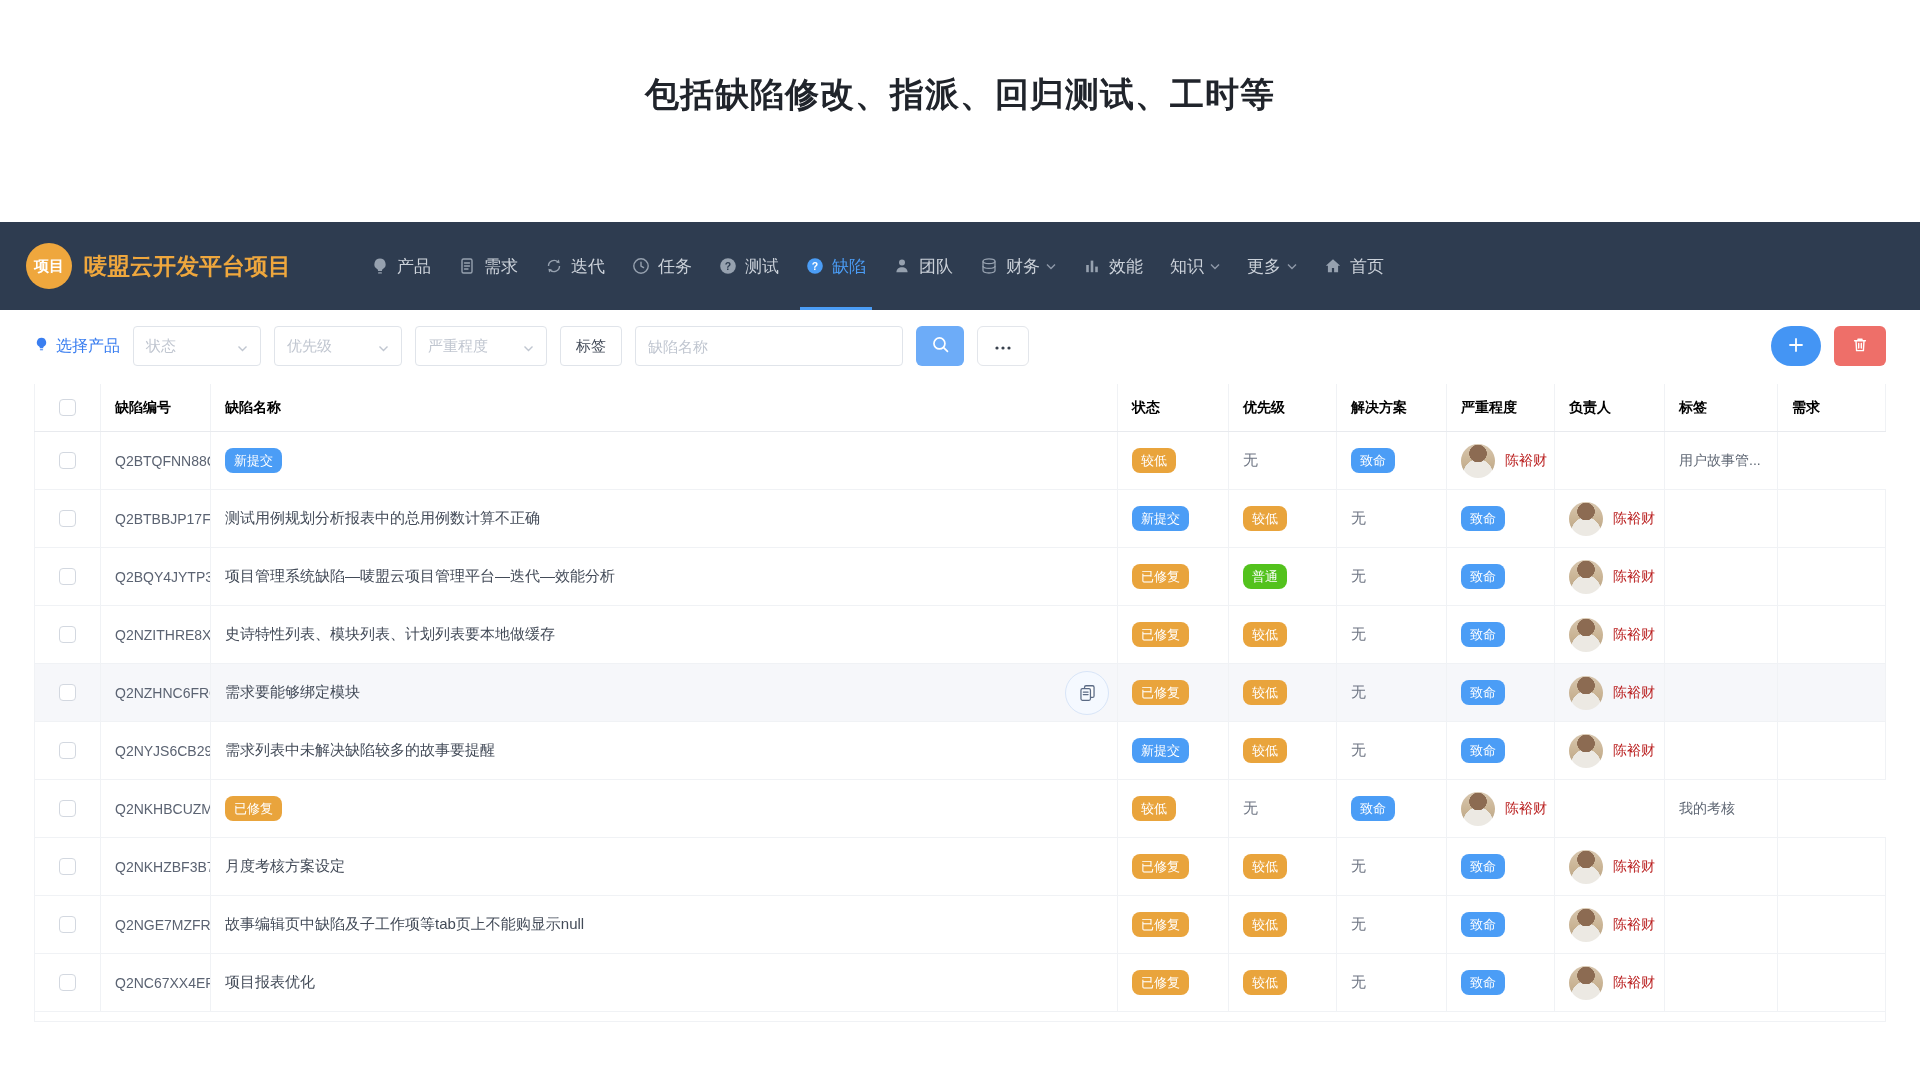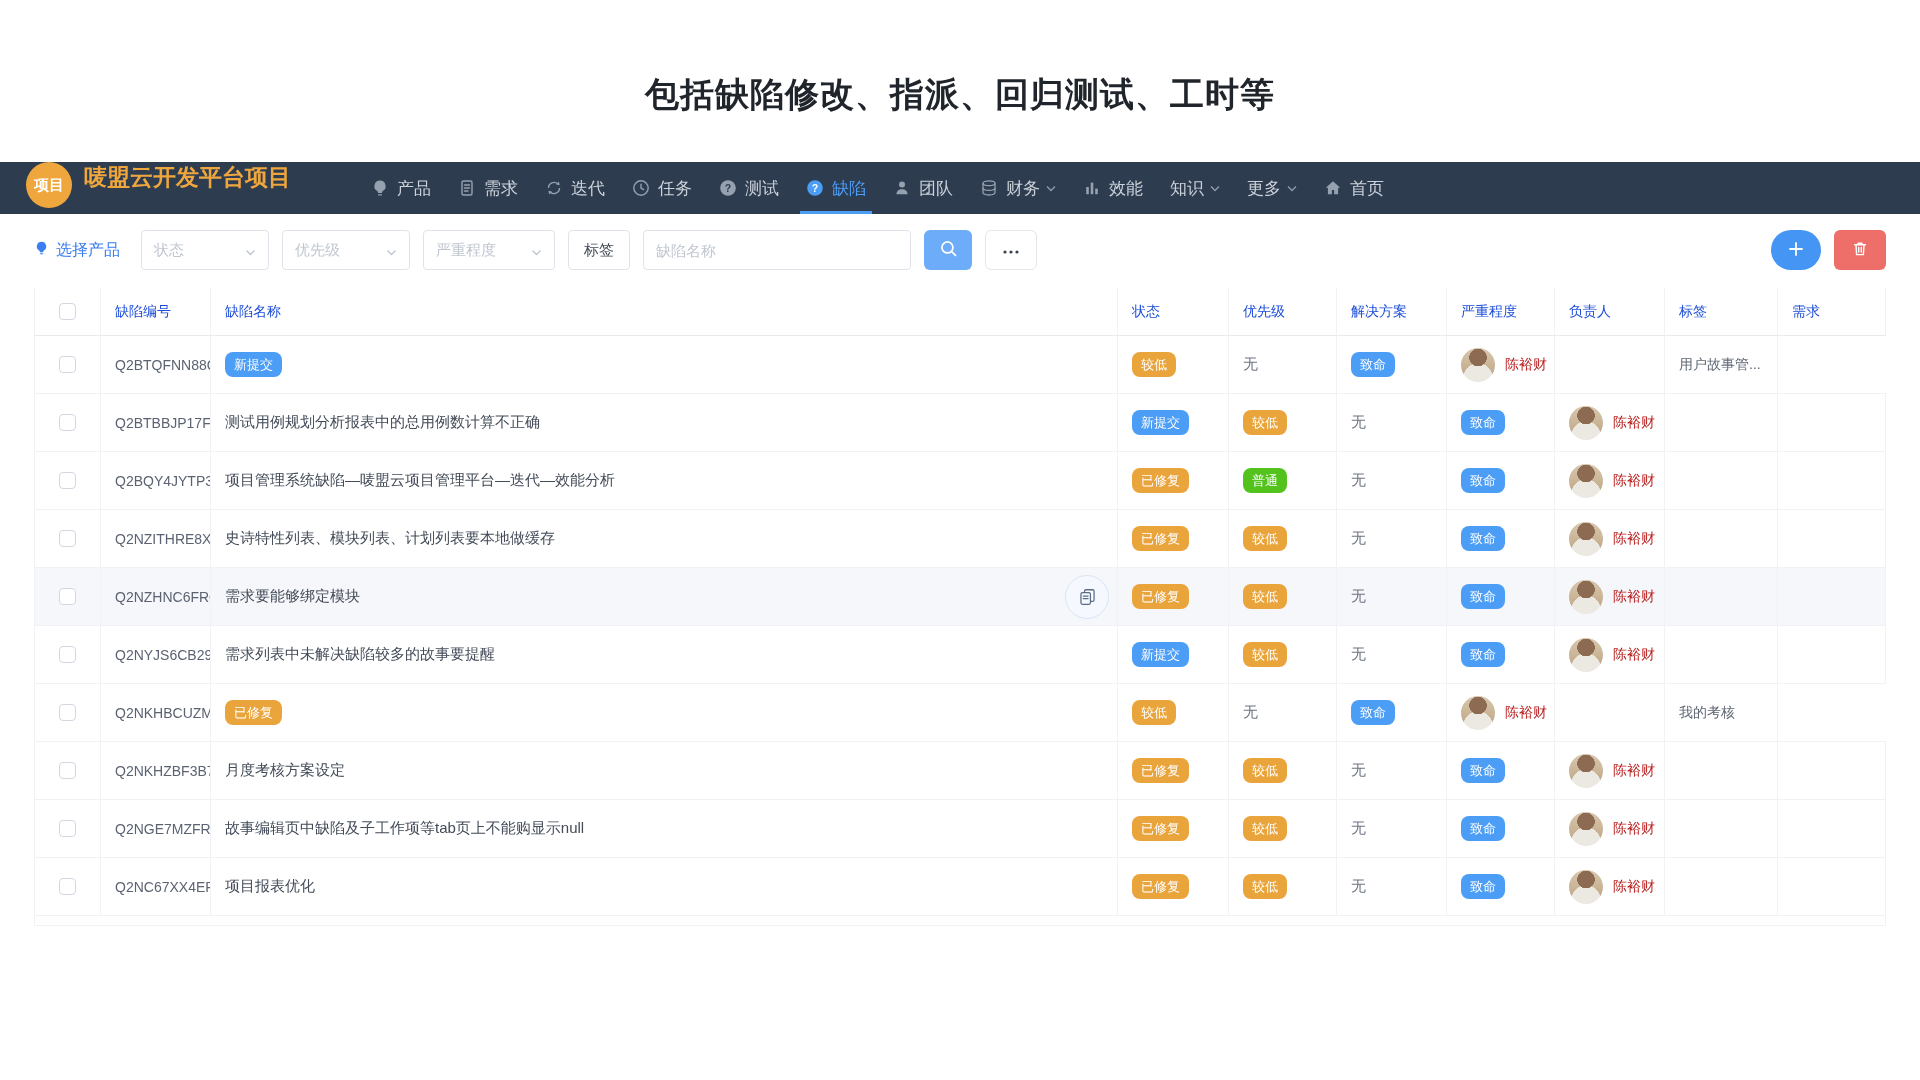--- a/index.html
+++ b/index.html
@@ -3,39 +3,39 @@
 <meta charset="utf-8">
 <style>
   * { margin:0; padding:0; box-sizing:border-box; }
   html,body { width:1920px; height:1080px; background:#fff; overflow:hidden;
     font-family:"Liberation Sans","DejaVu Sans",sans-serif; }
 
   .heading { margin-top:72px; text-align:center; font-size:34px; font-weight:700;
     color:#20242b; letter-spacing:1px; }
 
   
-  .navbar { margin-top:44px; height:52px; background:var(--navbar-bg,#2e3c50);
-    display:flex; align-items:flex-start; padding:0 26px; }
+  .navbar { margin-top:104px; height:88px; background:var(--navbar-bg,#2e3c50);
+    display:flex; align-items:center; padding:0 26px; }
   .logo { flex:none; width:46px; height:46px; border-radius:50%;
     background:var(--brand-orange,#efa73d); color:#fff; font-size:15px; font-weight:700;
     display:flex; align-items:center; justify-content:center; }
   .brand { color:var(--brand-orange,#efa73d); font-size:23px; font-weight:700; margin-left:12px; white-space:nowrap; }
   .nav-items { display:flex; align-items:center; height:100%; margin-left:80px; gap:27px; }
   .nav-item { display:flex; align-items:center; gap:8px; height:100%; position:relative;
     color:#ccd2da; font-size:17px; cursor:pointer; white-space:nowrap; }
   .nav-item svg { display:block; }
   .nav-item.active { color:var(--active-blue,#4b9df6); }
   .nav-item.active::after { content:""; position:absolute; left:-6px; right:-6px; bottom:0;
     height:3px; background:var(--active-blue,#4b9df6); }
   .chev { margin-left:-2px; display:flex; }
 
   
   .filterbar { display:flex; align-items:center; padding:0 34px; margin-top:16px; gap:13px; }
   .select-product { display:flex; align-items:center; gap:7px; color:var(--link-blue,#3a7ef0);
-    font-size:16px; cursor:pointer; margin-right:8px; white-space:nowrap; }
+    font-size:16px; cursor:pointer; white-space:nowrap; }
   .fselect { width:128px; height:40px; border:1px solid #e0e4ea; border-radius:4px; background:#fff;
     display:flex; align-items:center; justify-content:space-between; padding:0 12px;
     color:#c0c6d0; font-size:15px; cursor:pointer; }
   .fselect.wide { width:132px; }
   .tag-btn { height:40px; padding:0 15px; border:1px solid #e0e4ea; border-radius:4px;
     background:#fff; color:#434b58; font-size:15px; cursor:pointer; }
   .name-input { width:268px; height:40px; border:1px solid #e0e4ea; border-radius:4px;
     padding:0 12px; font-size:15px; color:#434b58; outline:none; }
   .name-input::placeholder { color:#c0c6d0; }
   .icon-btn { height:40px; border:none; border-radius:6px; display:flex; align-items:center;
@@ -50,21 +50,21 @@
   .table { margin:18px 34px 0; }
   .trow { display:grid; grid-template-columns:67px 110px 1fr 111px 108px 110px 108px 110px 113px 108px;
     border-bottom:1px solid #f0f2f5; }
   .thead .trow { height:48px; border-bottom:1px solid #e8eaee; }
   .tbody .trow { height:58px; }
   .tbody .trow.highlighted { background:#f6f7fa; }
   .tfoot { height:10px; border-bottom:1px solid #f0f2f5; border-left:1px solid #f0f2f5; border-right:1px solid #f0f2f5; }
   .cell { display:flex; align-items:center; padding:0 14px; overflow:hidden; white-space:nowrap;
     border-right:1px solid #f0f2f5; min-width:0; }
   .cell:first-child { border-left:1px solid #f0f2f5; justify-content:center; padding:0; }
-  .hcell { font-size:14px; font-weight:400; color:#1d4ed8; }
+  .hcell { font-size:14px; font-weight:700; color:#000000; }
   .checkbox { width:17px; height:17px; border:1.5px solid #d3d8e0; border-radius:4px; background:#fff; cursor:pointer; }
   .col-id { font-size:14px; color:#5b6372; }
   .col-name { font-size:15px; color:#434b58; position:relative; }
   .name-text { overflow:hidden; text-overflow:ellipsis; }
   .badge { display:inline-block; padding:6px 9px; border-radius:8px; color:#fff; font-size:13px; line-height:1; }
   .col-solution { font-size:15px; color:#6f7684; }
   .avatar { flex:none; width:34px; height:34px; border-radius:50%;
     background:
       radial-gradient(circle at 50% 28%, #8c6b52 0 29%, rgba(0,0,0,0) 30%),
       radial-gradient(circle at 50% 88%, #ece9e3 0 42%, rgba(0,0,0,0) 43%),

